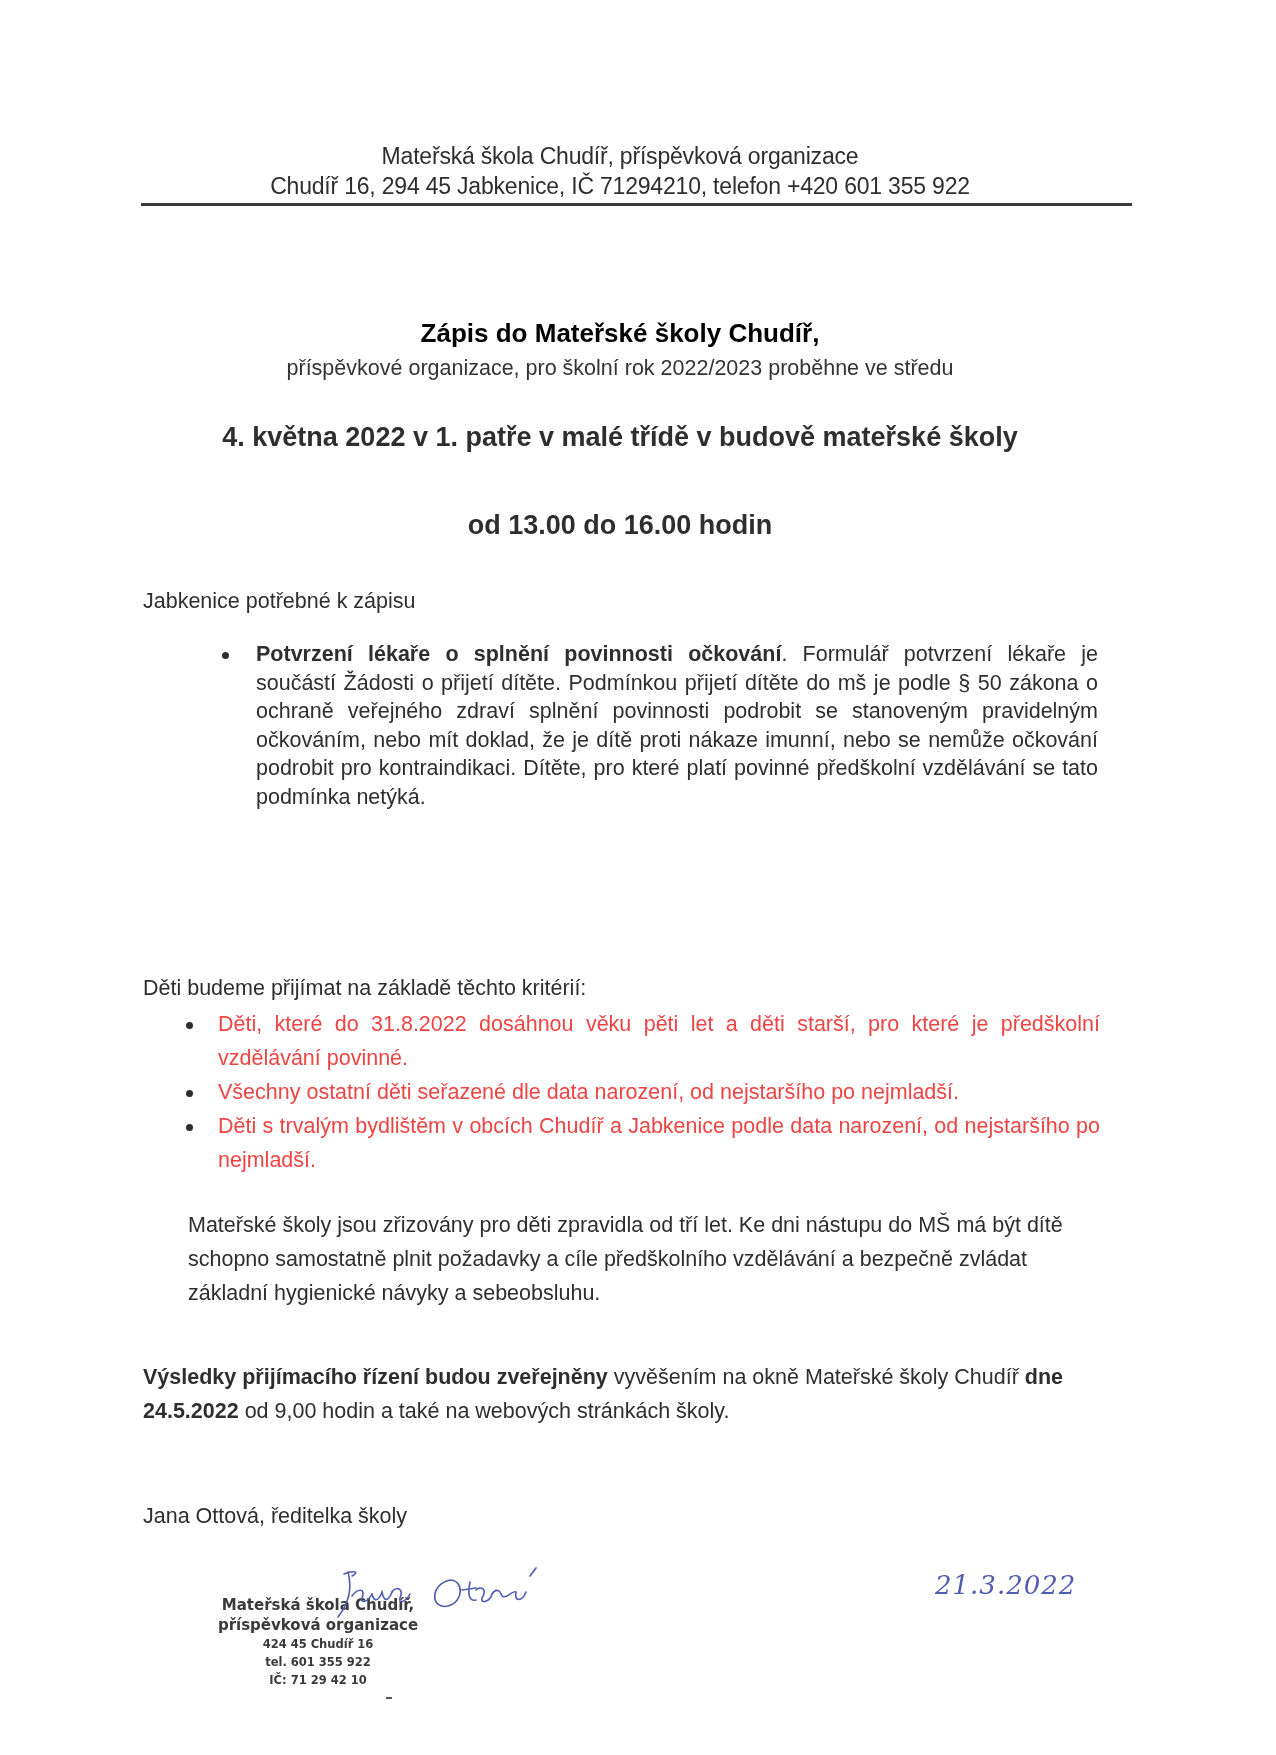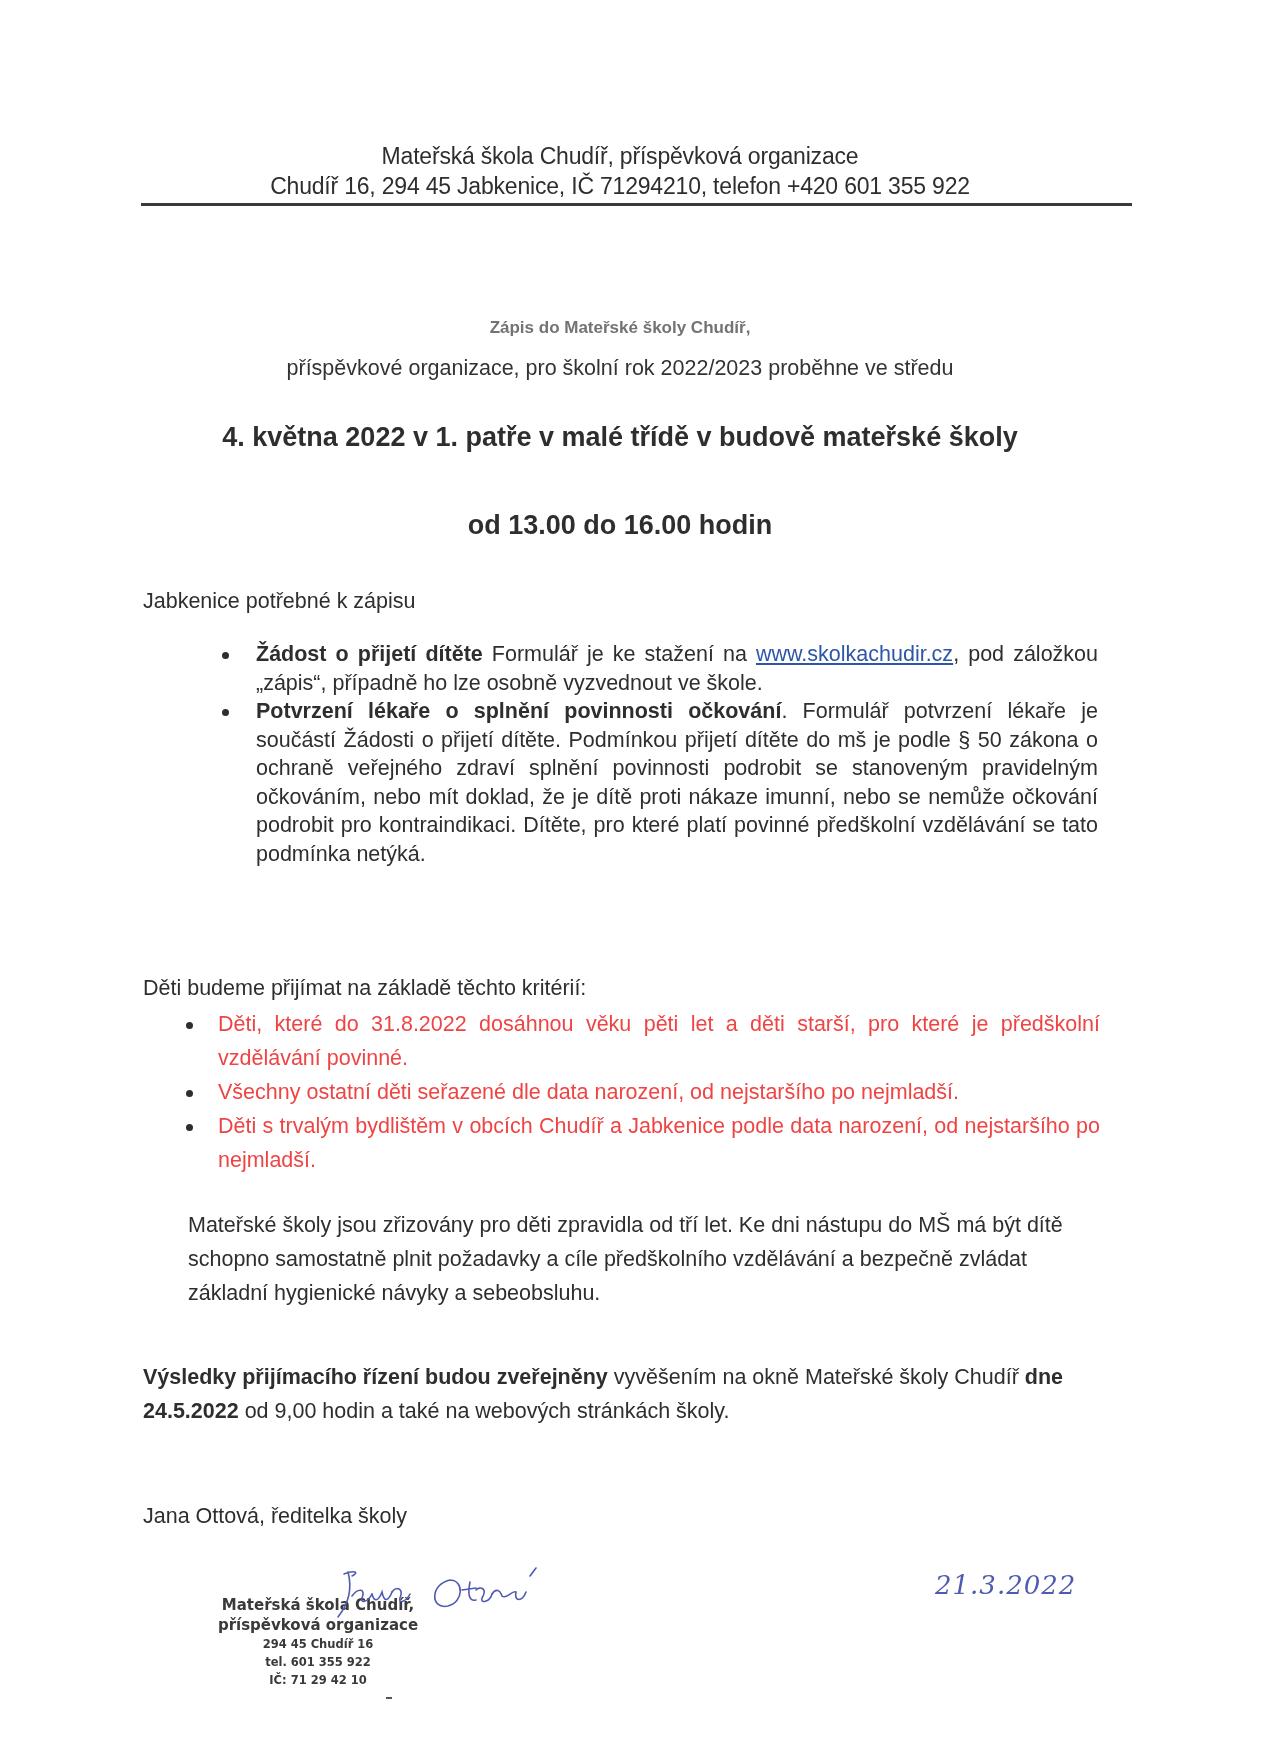--- a/index.html
+++ b/index.html
@@ -11,21 +11,21 @@
     .page { position: absolute; left: 0; top: 0; width: 1276px; height: 1755px; }
 
     
     .lh { position: absolute; left: 140px; width: 960px; text-align: center; font-size: 23px; letter-spacing: -0.2px; color: #2e2e2e; }
     .lh-1 { top: 143px; }
     .lh-2 { top: 173px; }
     .lh-rule { position: absolute; left: 141px; top: 203px; width: 991px; height: 3px; background: #3a3a3a; }
 
     
     .title { position: absolute; left: 140px; width: 960px; text-align: center; }
-    .t1 { top: 318px; font-size: 17px; font-weight: bold; color: #737373; }
+    .t1 { top: 318px; font-size: 26px; font-weight: bold; color: #000000; }
     .t2 { top: 356px; font-size: 21.5px; color: #333; }
     .t3 { top: 422px; font-size: 27px; font-weight: bold; color: #2e2e2e; text-align: center; }
     .t4 { top: 462px; font-size: 27px; font-weight: bold; color: #2e2e2e; margin-top: 48px; }
 
     
     .txt { position: absolute; font-size: 21.5px; color: #2e2e2e; line-height: 29px; }
     .docs-heading { left: 143px; top: 587px; }
 
     .bullets1 { position: absolute; left: 218px; top: 640px; width: 880px; margin: 0; padding: 0; list-style: none; }
     .bullets1 li { position: relative; padding-left: 38px; font-size: 21.5px; line-height: 28.5px; text-align: justify; color: #2e2e2e; }
@@ -66,24 +66,20 @@
 
   <div class="title t1">Zápis do Mateřské školy Chudíř,</div>
   <div class="title t2">příspěvkové organizace, pro školní rok 2022/2023 proběhne ve středu</div>
   <div class="title t3">4. května 2022 v 1. patře v malé třídě v budově mateřské školy</div>
   <div class="title t4">od 13.00 do 16.00 hodin</div>
 
   <div class="txt docs-heading">Jabkenice potřebné k zápisu</div>
   <ul class="bullets1">
     <li>
       <span class="dot"></span>
-      <b>Žádost o přijetí dítěte</b><span> Formulář je ke stažení na </span><a class="link" title="www.skolkachudir.cz">www.skolkachudir.cz</a><span>, pod záložkou „zápis“, případně ho lze osobně vyzvednout ve škole.</span>
-    </li>
-    <li>
-      <span class="dot"></span>
       <b>Potvrzení lékaře o splnění povinnosti očkování</b><span>. Formulář potvrzení lékaře je součástí Žádosti o přijetí dítěte. Podmínkou přijetí dítěte do mš je podle § 50 zákona o ochraně veřejného zdraví splnění povinnosti podrobit se stanoveným pravidelným očkováním, nebo mít doklad, že je dítě proti nákaze imunní, nebo se nemůže očkování podrobit pro kontraindikaci. Dítěte, pro které platí povinné předškolní vzdělávání se tato podmínka netýká.</span>
     </li>
   </ul>
 
   <div class="txt criteria-heading">Děti budeme přijímat na základě těchto kritérií:</div>
   <ul class="bullets2">
     <li>
       <span class="dot"></span>
       <span>Děti, které do 31.8.2022 dosáhnou věku pěti let a děti starší, pro které je předškolní vzdělávání povinné.</span>
     </li>
@@ -101,21 +97,21 @@
 
   <div class="txt para-results">
     <b>Výsledky přijímacího řízení budou zveřejněny</b><span> vyvěšením na okně Mateřské školy Chudíř </span><b>dne 24.5.2022</b><span> od 9,00 hodin a také na webových stránkách školy.</span>
   </div>
 
   <div class="txt signature-name">Jana Ottová, ředitelka školy</div>
 
   <div class="stamp">
     <div class="s1">Mateřská škola Chudíř,</div>
     <div class="s2">příspěvková organizace</div>
-    <div class="s3">294 45 Chudíř 16</div>
+    <div class="s3">424 45 Chudíř 16</div>
     <div class="s4">tel. 601 355 922</div>
     <div class="s5">IČ: 71 29 42 10</div>
   </div>
 
   <svg class="handsig" viewBox="0 0 230 60">
     <g fill="none" stroke="#4f5bb0" stroke-width="1.6" stroke-linecap="round">
       <path d="M18 10 C 22 25, 20 40, 8 55 M14 12 C 24 8, 30 10, 22 14"></path>
       <path d="M22 34 C 28 26, 36 26, 32 36 C 30 42, 38 40, 42 32"></path>
       <path d="M42 32 C 44 40, 48 40, 52 30 C 54 40, 58 40, 62 30"></path>
       <path d="M62 30 C 66 24, 74 26, 70 36 C 68 42, 76 40, 80 32"></path>

